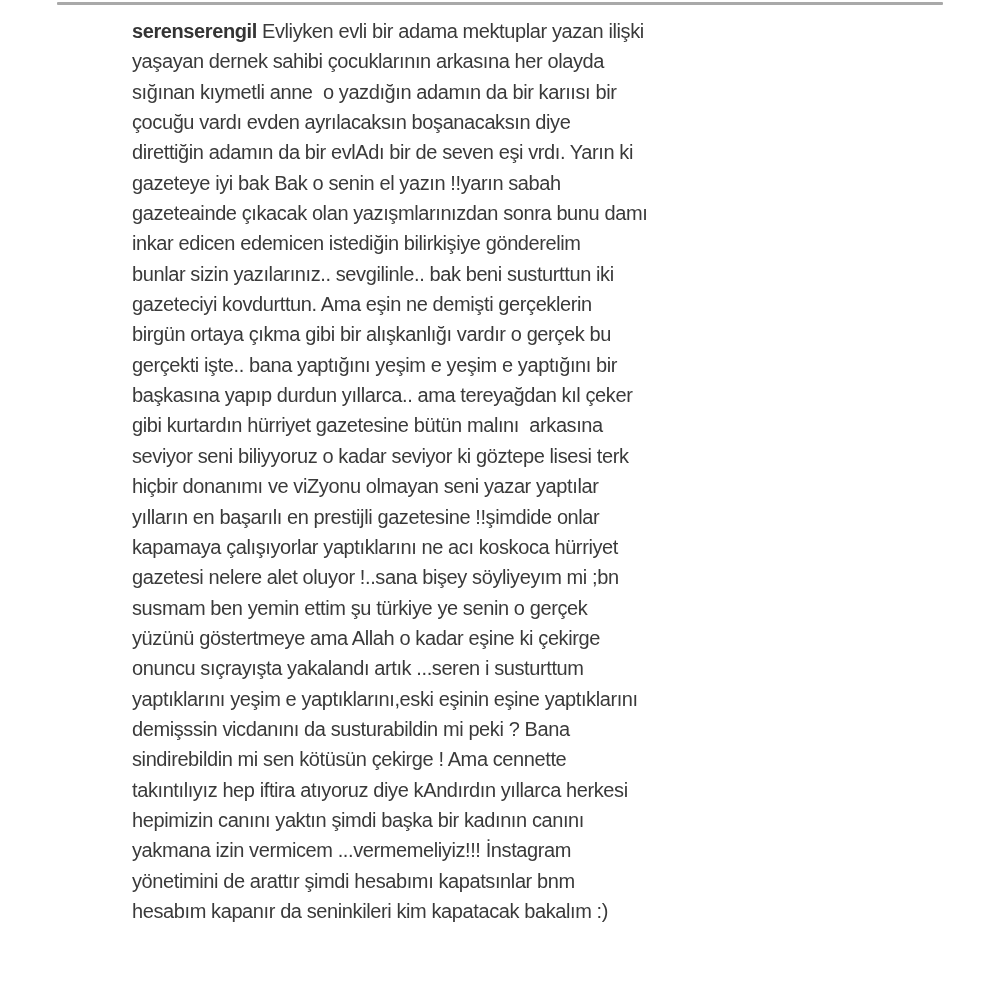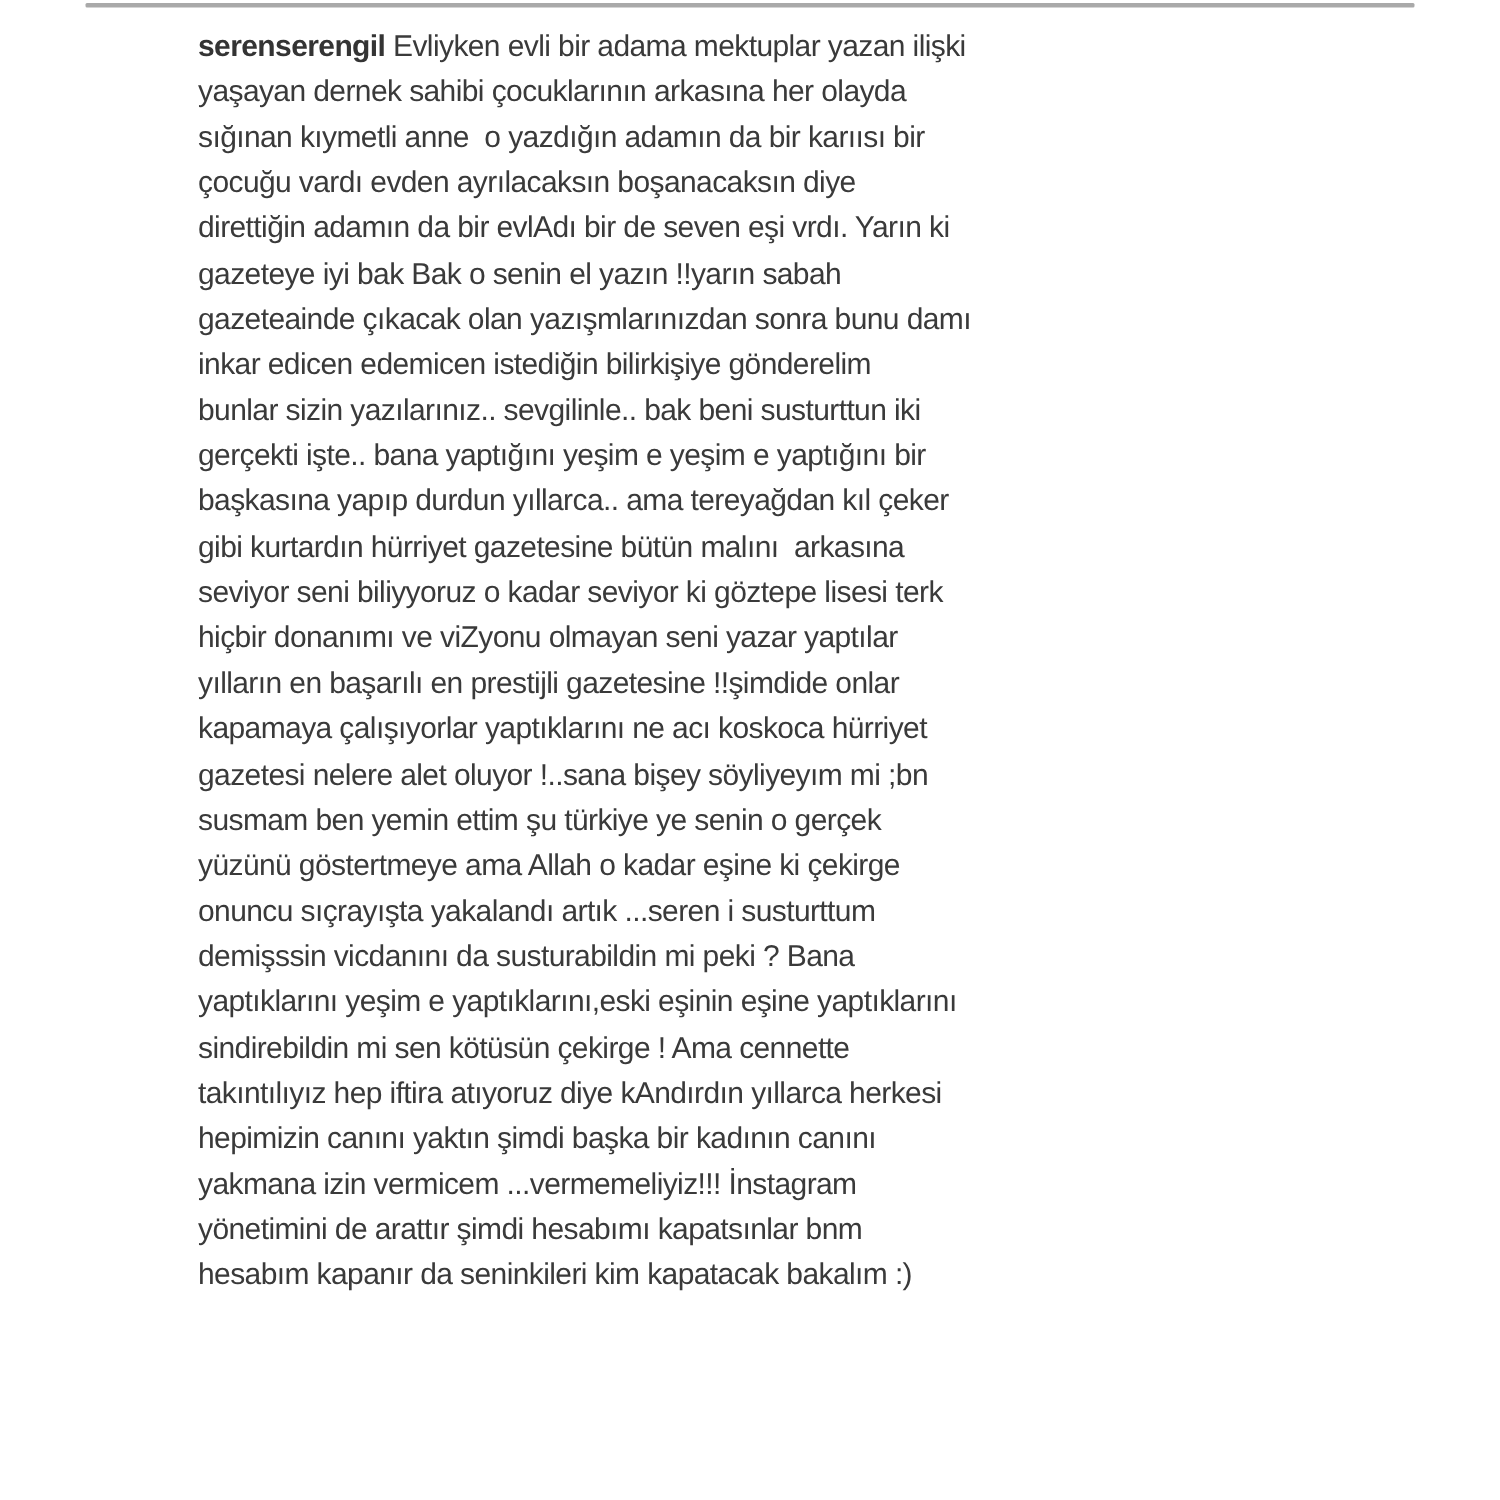--- a/index.html
+++ b/index.html
@@ -56,33 +56,35 @@
   <div class="caption">
     <div class="line"><span class="username">serenserengil</span><span> Evliyken evli bir adama mektuplar yazan ilişki</span></div>
     <div class="line">yaşayan dernek sahibi çocuklarının arkasına her olayda</div>
     <div class="line">sığınan kıymetli anne  o yazdığın adamın da bir karıısı bir</div>
     <div class="line">çocuğu vardı evden ayrılacaksın boşanacaksın diye</div>
     <div class="line">direttiğin adamın da bir evlAdı bir de seven eşi vrdı. Yarın ki</div>
     <div class="line">gazeteye iyi bak Bak o senin el yazın !!yarın sabah</div>
     <div class="line">gazeteainde çıkacak olan yazışmlarınızdan sonra bunu damı</div>
     <div class="line">inkar edicen edemicen istediğin bilirkişiye gönderelim</div>
     <div class="line">bunlar sizin yazılarınız.. sevgilinle.. bak beni susturttun iki</div>
+    <div class="line">gazeteciyi kovdurttun. Ama eşin ne demişti gerçeklerin</div>
+    <div class="line">birgün ortaya çıkma gibi bir alışkanlığı vardır o gerçek bu</div>
     <div class="line">gerçekti işte.. bana yaptığını yeşim e yeşim e yaptığını bir</div>
     <div class="line">başkasına yapıp durdun yıllarca.. ama tereyağdan kıl çeker</div>
     <div class="line">gibi kurtardın hürriyet gazetesine bütün malını  arkasına</div>
     <div class="line">seviyor seni biliyyoruz o kadar seviyor ki göztepe lisesi terk</div>
     <div class="line">hiçbir donanımı ve viZyonu olmayan seni yazar yaptılar</div>
     <div class="line">yılların en başarılı en prestijli gazetesine !!şimdide onlar</div>
     <div class="line">kapamaya çalışıyorlar yaptıklarını ne acı koskoca hürriyet</div>
     <div class="line">gazetesi nelere alet oluyor !..sana bişey söyliyeyım mi ;bn</div>
     <div class="line">susmam ben yemin ettim şu türkiye ye senin o gerçek</div>
     <div class="line">yüzünü göstertmeye ama Allah o kadar eşine ki çekirge</div>
     <div class="line">onuncu sıçrayışta yakalandı artık ...seren i susturttum</div>
+    <div class="line">yaptıklarını yeşim e yaptıklarını,eski eşinin eşine yaptıklarını</div>
     <div class="line">demişssin vicdanını da susturabildin mi peki ? Bana</div>
-    <div class="line">yaptıklarını yeşim e yaptıklarını,eski eşinin eşine yaptıklarını</div>
     <div class="line">sindirebildin mi sen kötüsün çekirge ! Ama cennette</div>
     <div class="line">takıntılıyız hep iftira atıyoruz diye kAndırdın yıllarca herkesi</div>
     <div class="line">hepimizin canını yaktın şimdi başka bir kadının canını</div>
     <div class="line">yakmana izin vermicem ...vermemeliyiz!!! İnstagram</div>
     <div class="line">yönetimini de arattır şimdi hesabımı kapatsınlar bnm</div>
     <div class="line">hesabım kapanır da seninkileri kim kapatacak bakalım :)</div>
   </div>
 
 </div>
 

